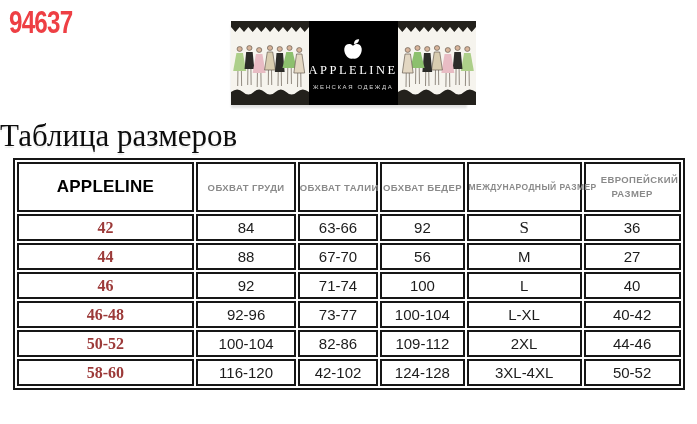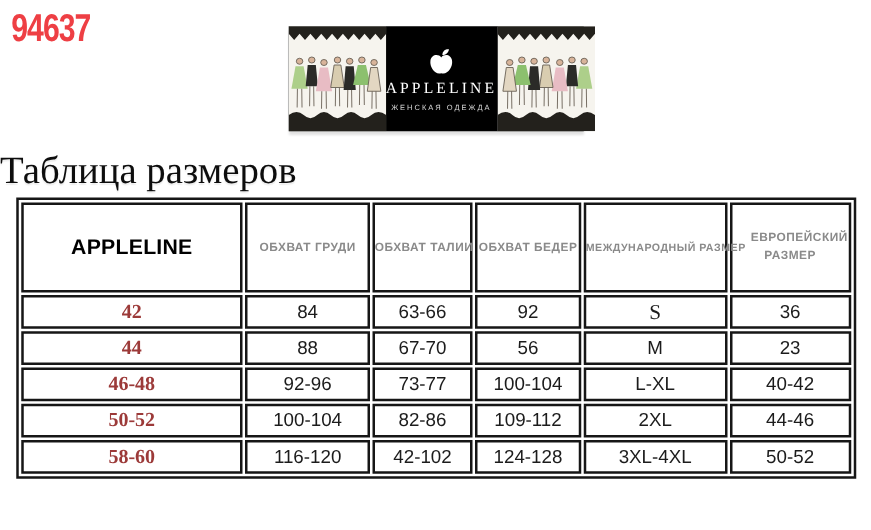--- a/index.html
+++ b/index.html
@@ -48,21 +48,21 @@
   }
   col.c1{width:27.2%} col.c2{width:15.2%} col.c3{width:12.3%}
   col.c4{width:12.9%} col.c5{width:17.6%} col.c6{width:14.8%}
   th,td{border:2px solid #161616;text-align:center;vertical-align:middle;padding:0;background:#fff;}
   th{
     height:36px;font-size:9.5px;font-weight:bold;color:#8a8a8a;
     letter-spacing:.4px;white-space:nowrap;
   }
   th.brand-th{font-size:17px;color:#000;letter-spacing:.2px;}
   th:nth-child(5){font-size:8.5px;}
-  th:nth-child(6){white-space:normal;padding:16px 15px;line-height:1.5;}
+  th:nth-child(6){white-space:normal;padding:5px 15px;line-height:1.5;}
   td{height:23px;font-size:15px;color:#1c1c1c;margin-top:16px;}
   td.size{
     font-family:"Liberation Serif",serif;font-weight:bold;
     color:#9c3a39;font-size:16px;
   }
   tbody tr:nth-child(1) td:nth-child(5){font-family:"Liberation Serif",serif;font-size:17px;}
 </style>
 </head>
 <body>
 
@@ -210,21 +210,29 @@
       <td>92</td>
       <td>S</td>
       <td>36</td>
     </tr>
     <tr>
       <td class="size">44</td>
       <td>88</td>
       <td>67-70</td>
       <td>56</td>
       <td>M</td>
-      <td>23</td>
+      <td>27</td>
+    </tr>
+    <tr>
+      <td class="size">46</td>
+      <td>92</td>
+      <td>71-74</td>
+      <td>100</td>
+      <td>L</td>
+      <td>40</td>
     </tr>
     <tr>
       <td class="size">46-48</td>
       <td>92-96</td>
       <td>73-77</td>
       <td>100-104</td>
       <td>L-XL</td>
       <td>40-42</td>
     </tr>
     <tr>

